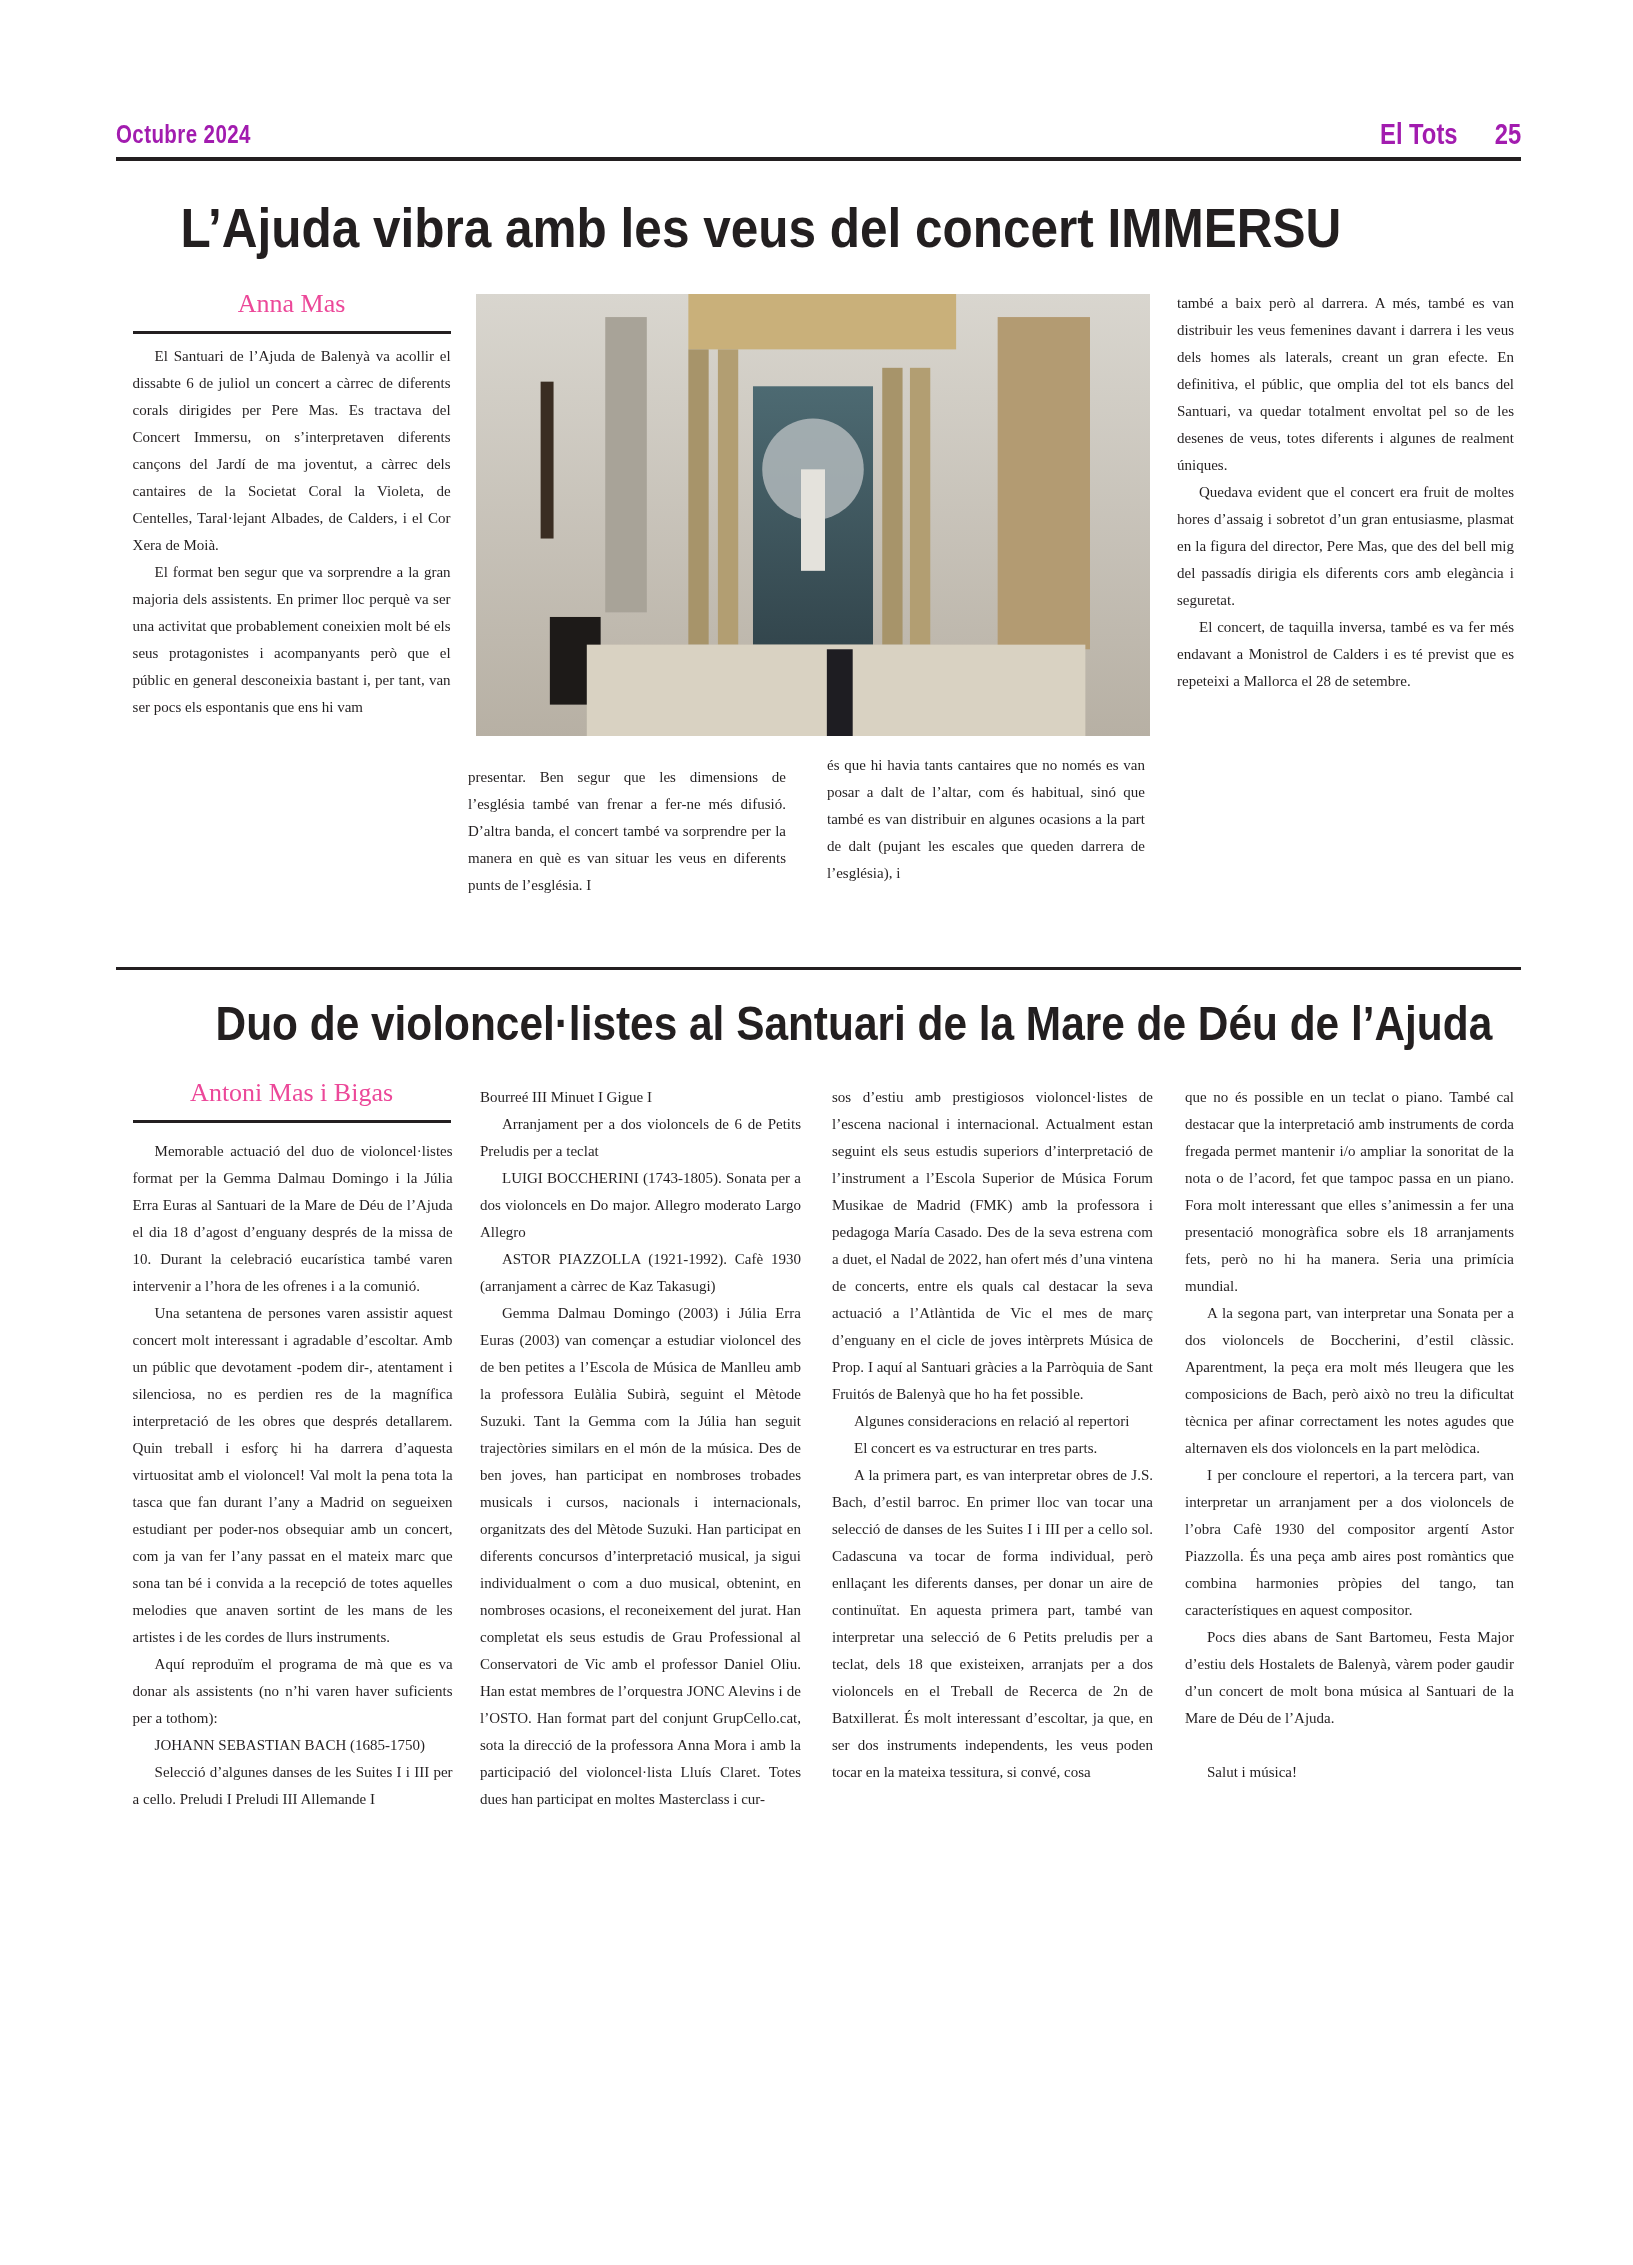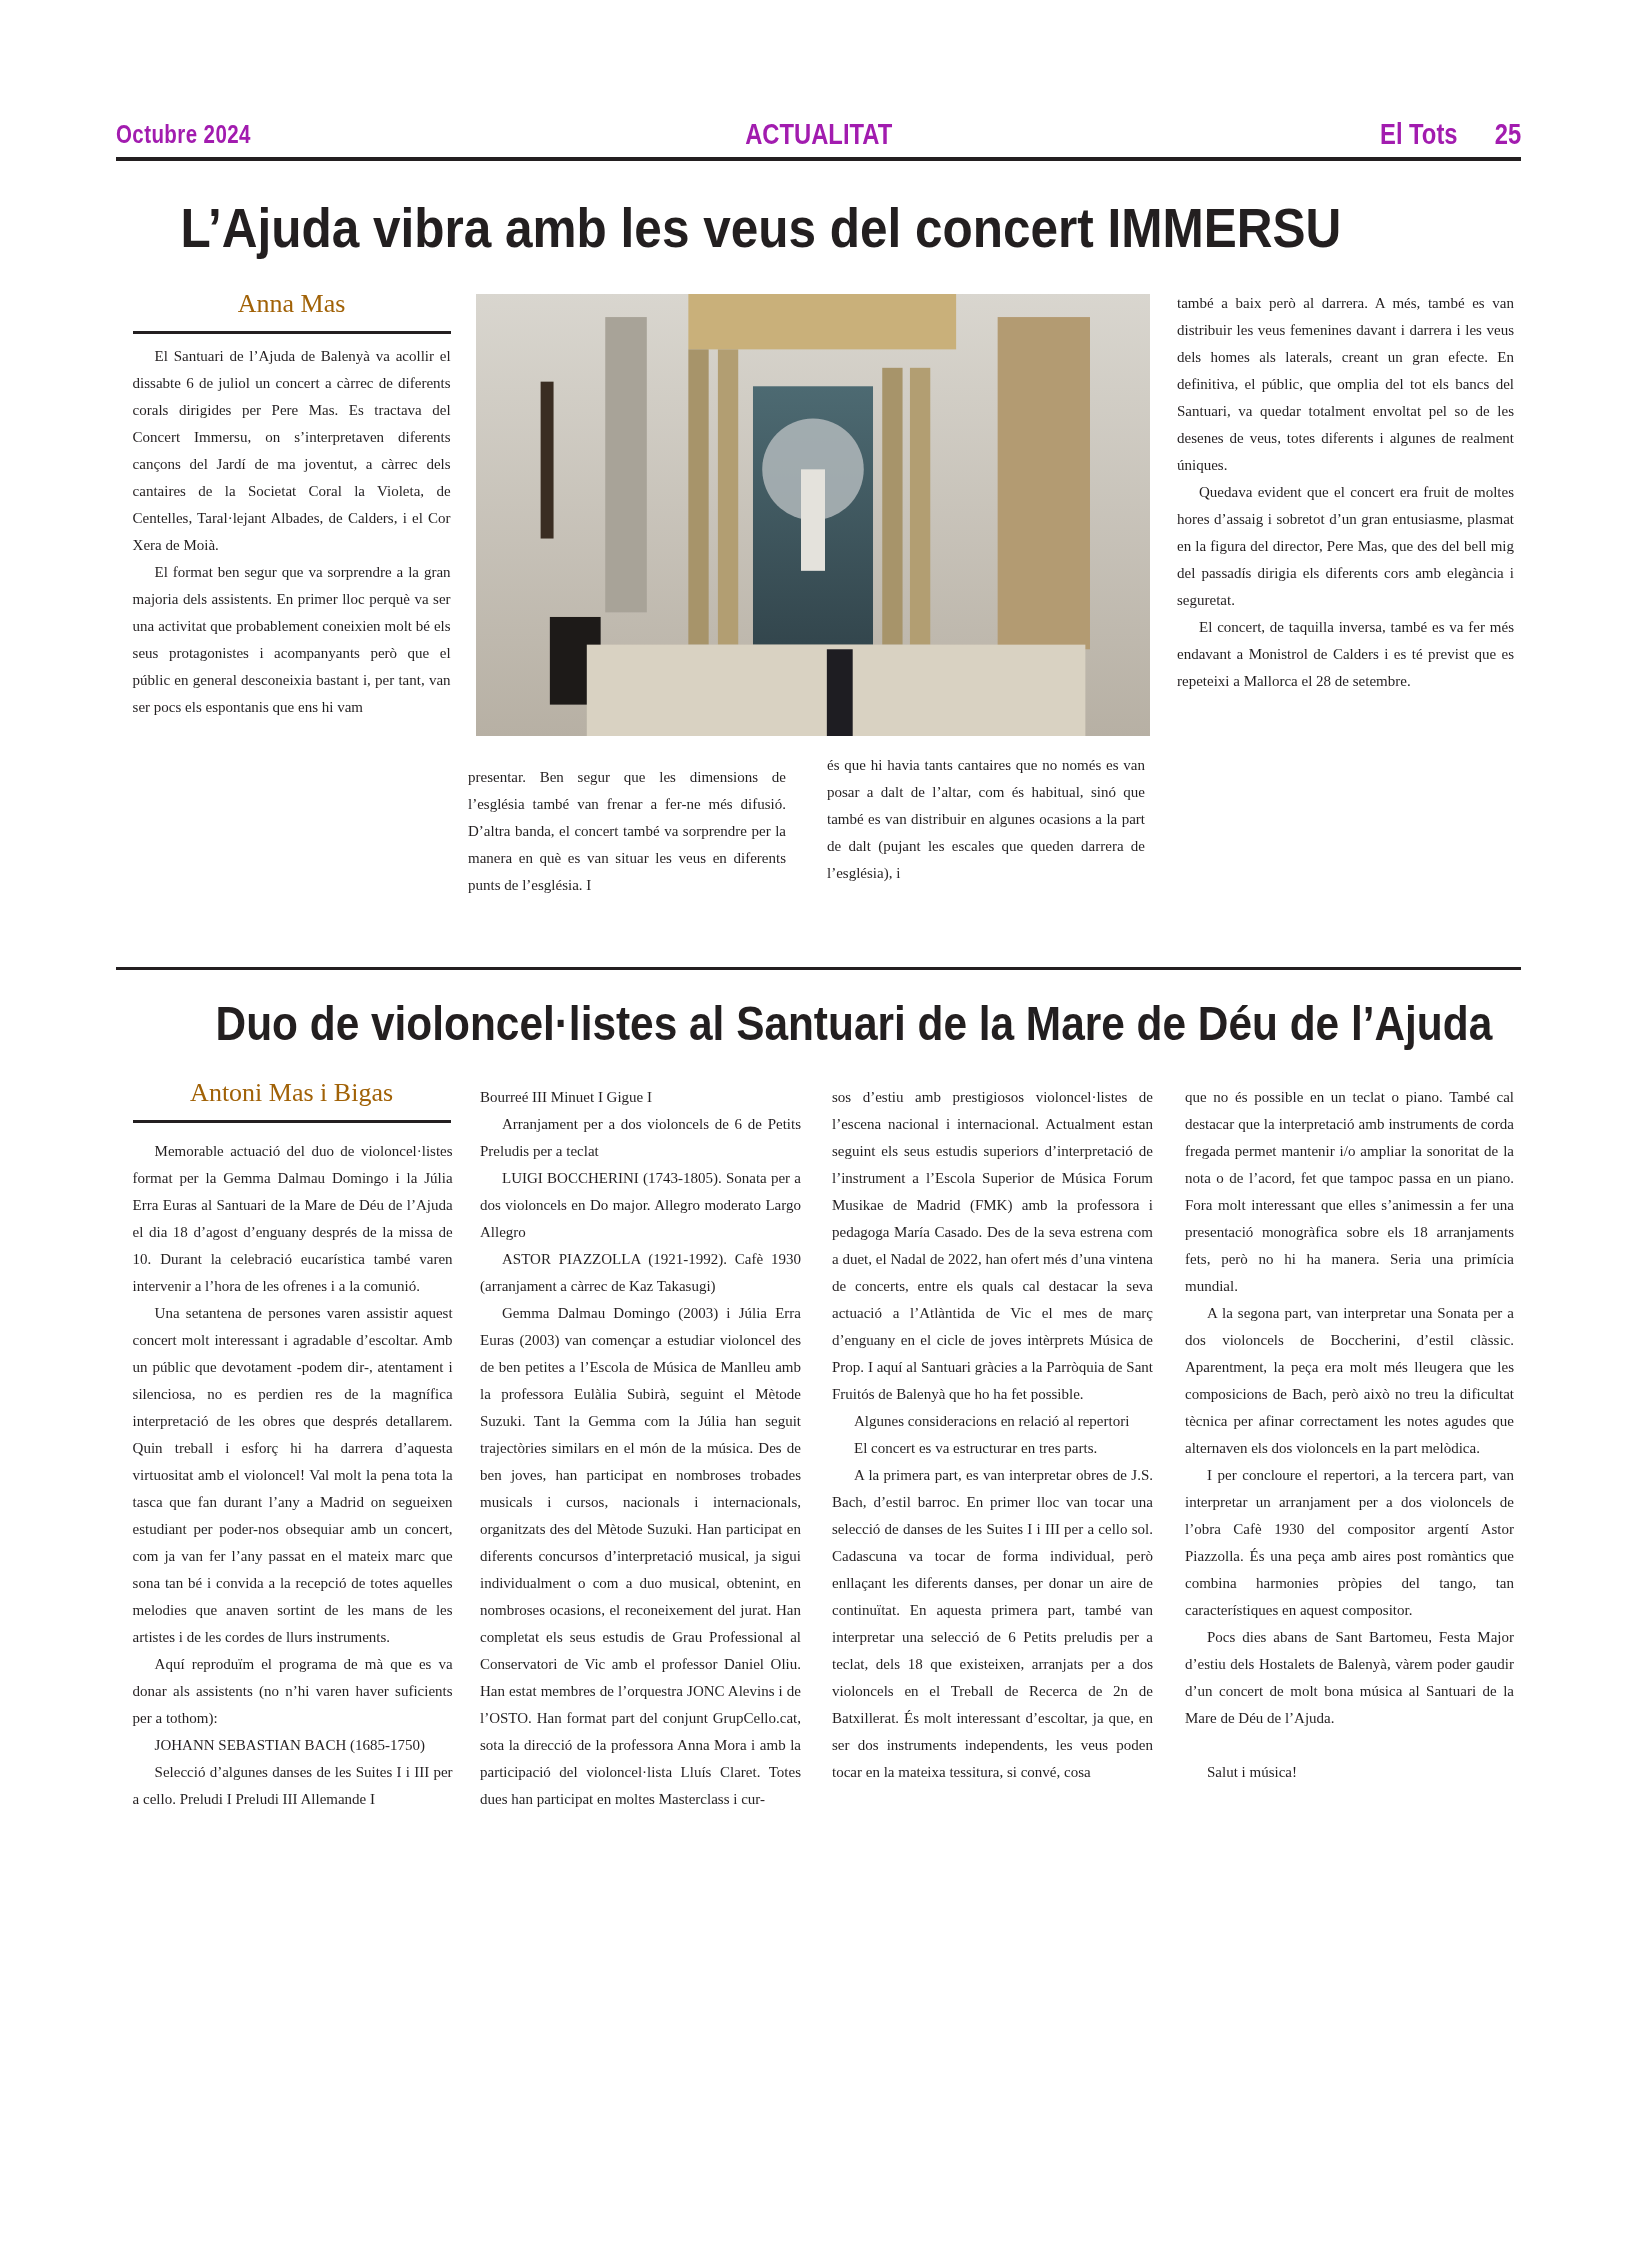--- a/index.html
+++ b/index.html
@@ -16,42 +16,41 @@
   .rule-top { position: absolute; left: 0; top: 157px; width: 1405px; height: 3.7px; background: #231f20; }
 
   .headline { position: absolute; left: 0; width: 1405px; text-align: left;
     font-family: "Liberation Sans", sans-serif; font-weight: bold; color: #231f20; white-space: nowrap; }
   .headline span { display: inline-block; transform-origin: center; }
   .h1 { top: 196px; font-size: 55px; }
   .h1 span { transform: scaleX(0.90); }
   .h2 { top: 995px; font-size: 49px; }
   .h2 span { transform: scaleX(0.865); }
 
-  .byline { position: absolute; text-align: center; font-family: "Liberation Serif", serif; font-size: 26px; color: #a16207; }
+  .byline { position: absolute; text-align: center; font-family: "Liberation Serif", serif; font-size: 26px; color: #ec4899; }
   .byline .rule { position: absolute; left: 0; right: 0; bottom: -14.8px; height: 2.8px; background: #231f20; }
 
   .col { position: absolute; font-family: "Liberation Serif", serif; font-size: 15px; line-height: 27px;
     color: #231f20; text-align: justify; hyphens: manual; }
   .col p { margin: 0; text-indent: 22px; }
   .col p.noind { text-indent: 0; }
   .col p.gap { margin-top: 27px; }
 
   .photo { position: absolute; left: 360px; top: 294px; width: 674px; height: 442px; overflow: hidden; background: #5a5248; }
   .photo svg { width: 100%; height: 100%; display: block; }
 
   .sep { position: absolute; left: 0; top: 967px; width: 1405px; height: 2.8px; background: #231f20; }
 </style>
 </head>
 <body>
 
 <div class="page">
 
   <div class="masthead">
     <div class="date">Octubre 2024</div>
-    <div class="section"><span>ACTUALITAT</span></div>
     <div class="pub">El Tots</div>
     <div class="pagenum">25</div>
   </div>
   <div class="rule-top"></div>
 
   <div class="headline h1"><span>L’Ajuda vibra amb les veus del concert IMMERSU</span></div>
 
   <div class="byline" style="left:16.6px; top:289px; width:318px;">
     <span>Anna Mas</span>
     <div class="rule"></div>

